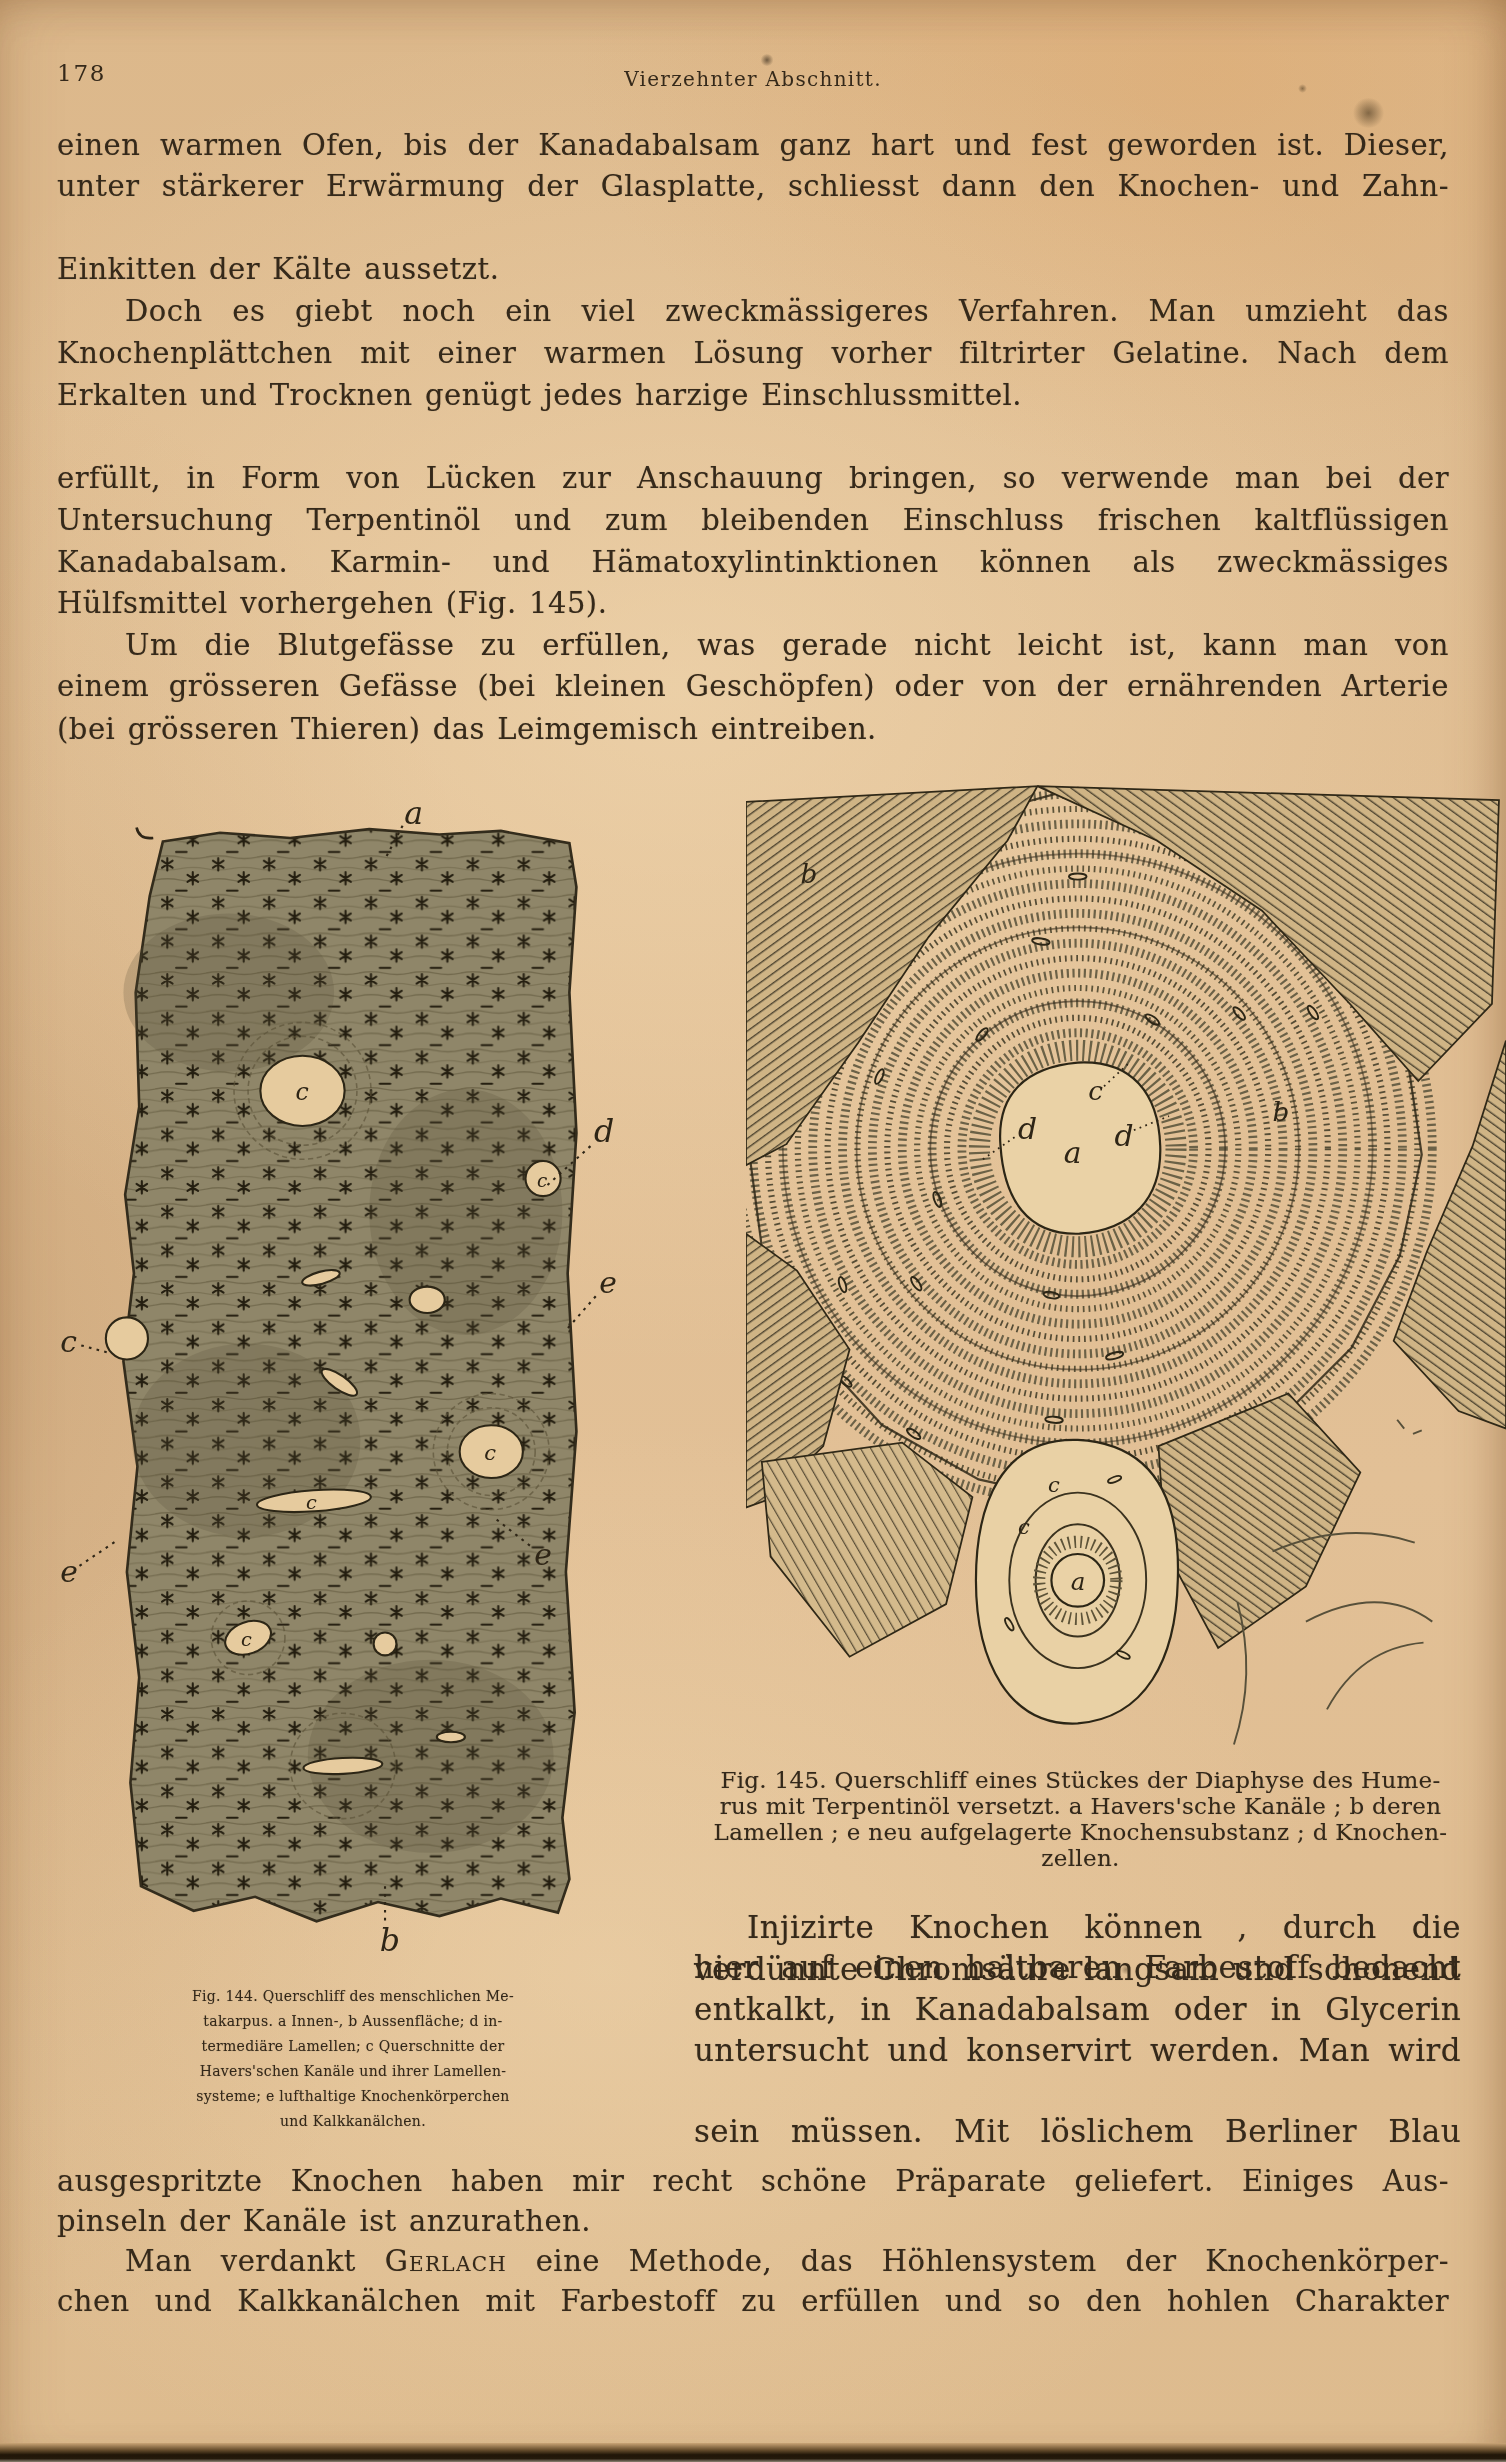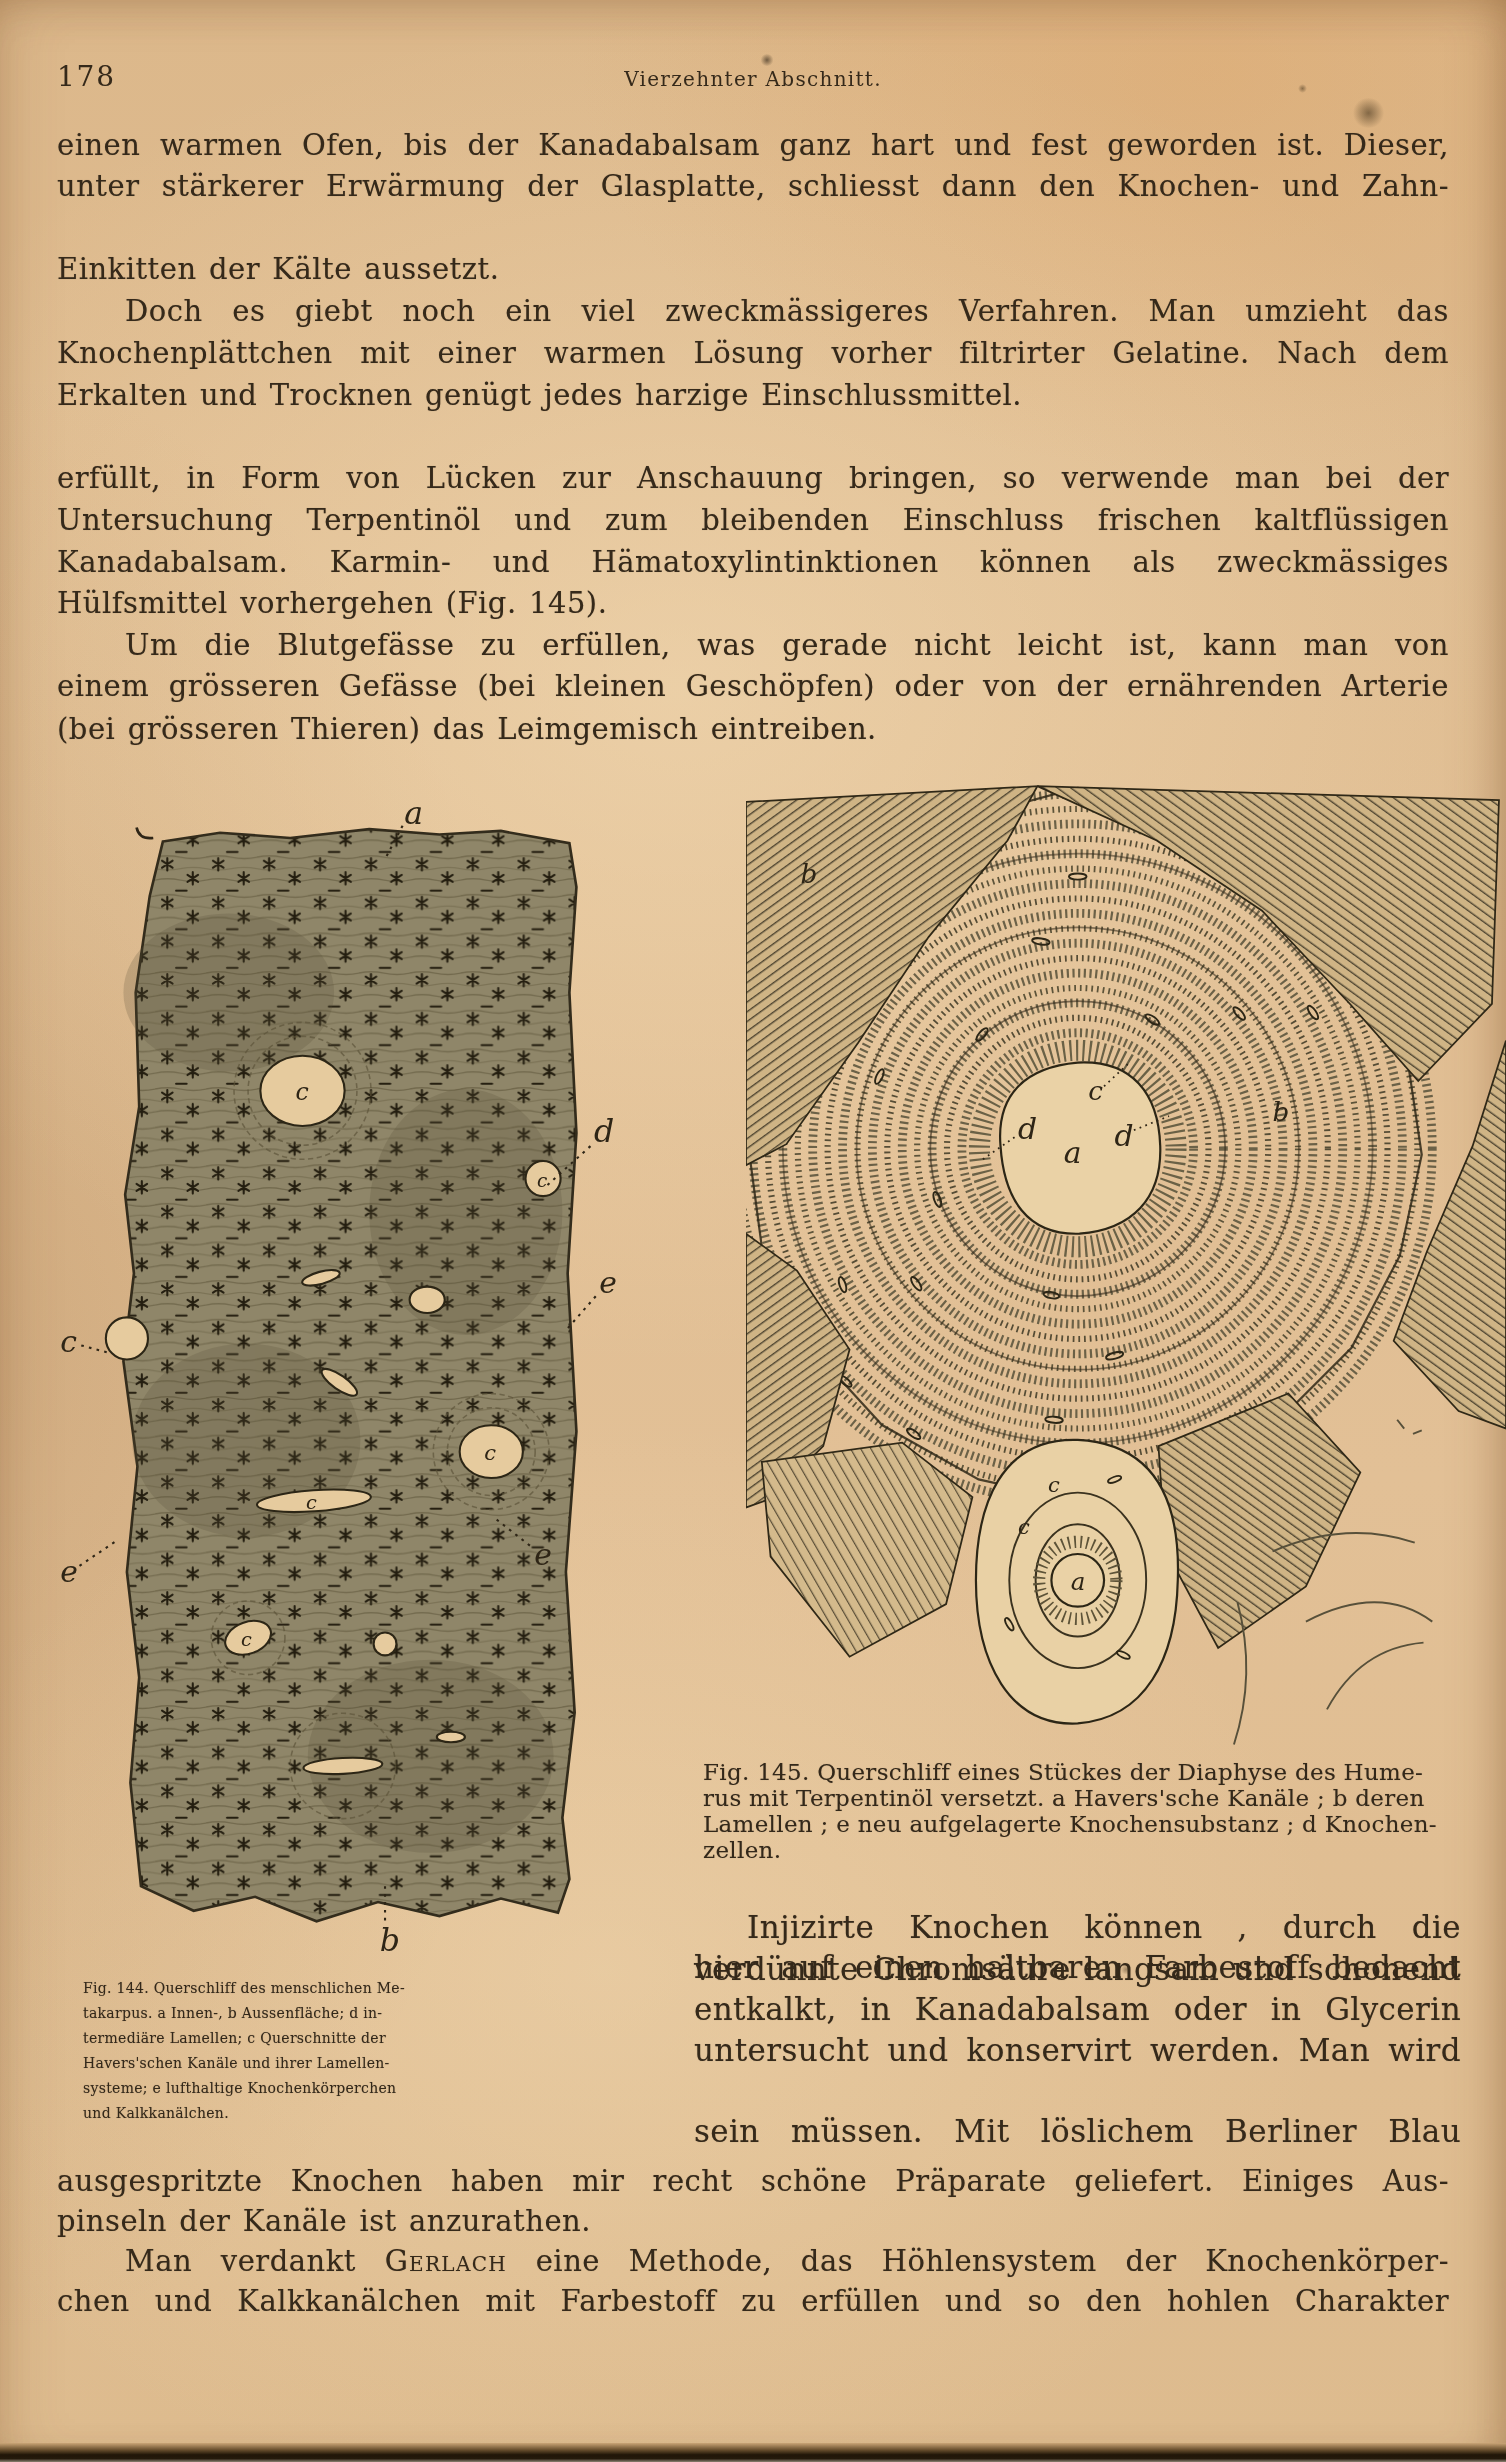--- a/index.html
+++ b/index.html
@@ -14,28 +14,28 @@
     box-shadow: inset -26px 0 53px -22px rgba(115,70,30,.40),
                 inset 26px 0 70px -35px rgba(115,70,30,.30),
                 inset 0 22px 53px -26px rgba(115,70,30,.25);
     font-family:"DejaVu Serif", serif; color:#35291a;
   }
   .ln{position:absolute;left:57px;width:1392px;font-size:29px;line-height:39px;
       letter-spacing:0.5px;word-spacing:2.6px;white-space:normal;
       color:#35291a;text-shadow:0 0 0.9px rgba(53,41,26,.35);}
   .just{text-align:justify;text-align-last:justify;}
   .ind{text-indent:68px;}
-  .pgnum{position:absolute;left:57px;top:60px;font-size:28px;letter-spacing:1.8px;}
+  .pgnum{position:absolute;left:57px;top:60px;font-size:23px;letter-spacing:1.8px;}
   .runhead{position:absolute;left:57px;top:67px;width:1392px;text-align:center;
            font-size:20px;letter-spacing:1.3px;}
   .colln{position:absolute;font-size:31px;line-height:39px;letter-spacing:0.4px;
          word-spacing:1.8px;text-align:justify;text-align-last:justify;
          text-shadow:0 0 0.9px rgba(53,41,26,.35);}
-  .cap{position:absolute;color:#33281a;
-       text-shadow:0 0 0.9px rgba(51,40,26,.3);}
+  .cap{position:absolute;text-align:center;color:#33281a;
+       text-shadow:0 0 0.9px rgba(51,40,26,.3);margin-top:8px;}
   .cap145 .cl{font-size:23px;line-height:26px;letter-spacing:0.3px;}
   .cap144 .cl{font-size:14px;line-height:25px;letter-spacing:0.3px;}
   .smallcaps{font-variant:small-caps;letter-spacing:1.3px;}
   .smudge{position:absolute;border-radius:50%;pointer-events:none;}
   #botedge{position:absolute;left:0;bottom:0;width:100%;height:19.3px;
     background:linear-gradient(#c9a476 0%,#6b512f 35%,#201608 62%,#241a0c 82%,#8d8272 100%);}
   svg text{font-family:"DejaVu Serif",serif;font-style:italic;fill:#2e2516;}
 </style>
 </head>
 <body>

